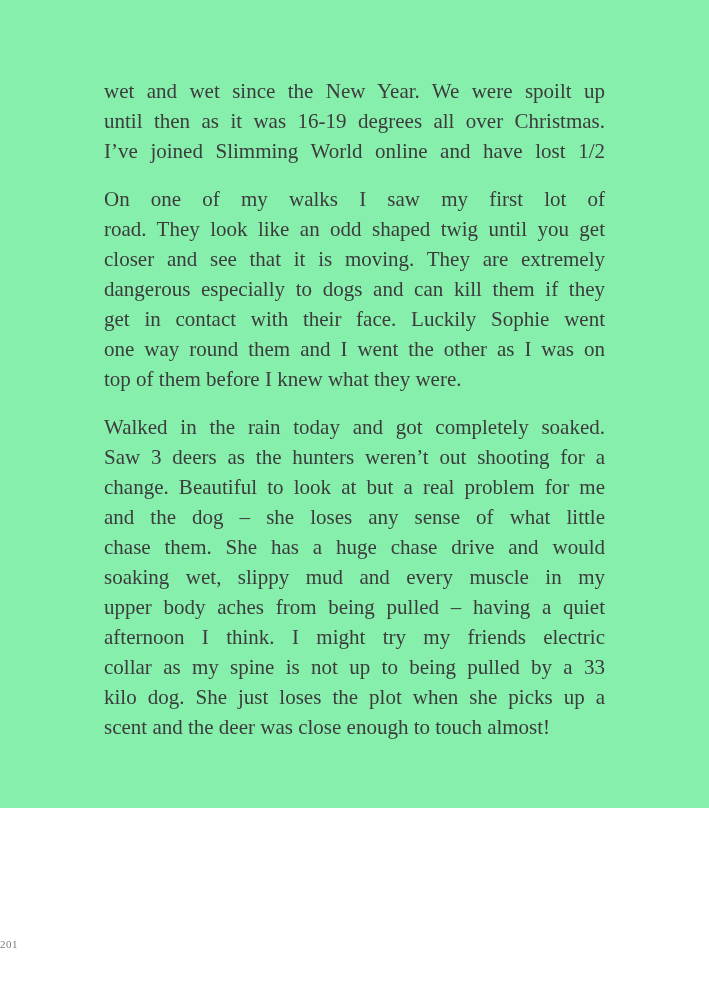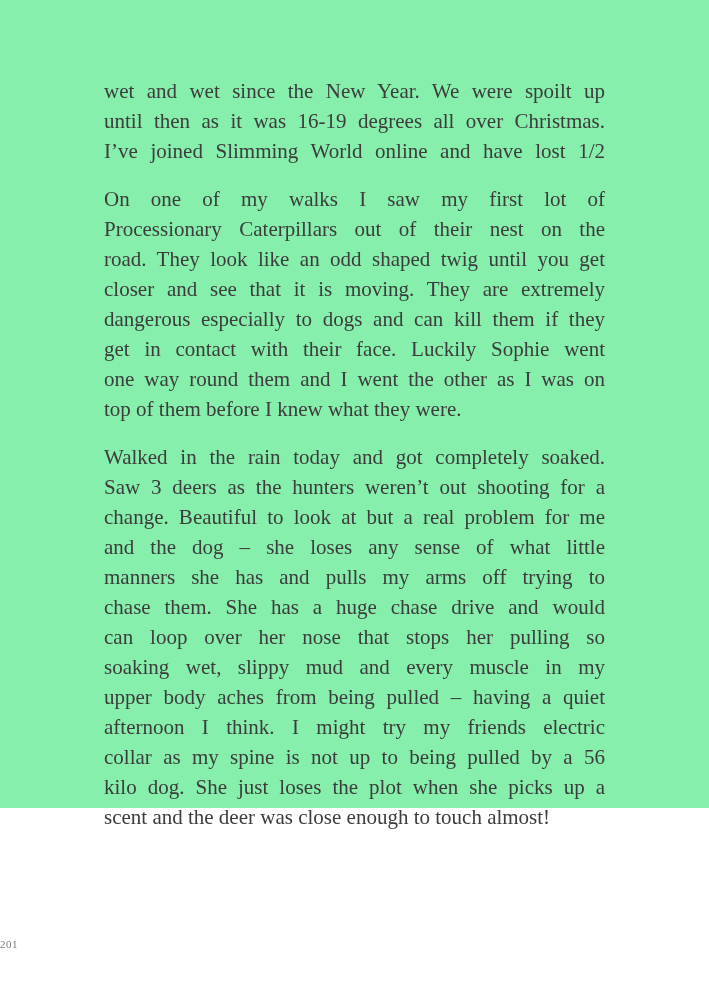--- a/index.html
+++ b/index.html
@@ -59,38 +59,35 @@
 
 <div class="page">
   <div class="text-block" id="text-block">
       <div class="paragraph">
         <div class="text-line">wet and wet since the New Year. We were spoilt up</div>
         <div class="text-line">until then as it was 16-19 degrees all over Christmas.</div>
         <div class="text-line">I’ve joined Slimming World online and have lost 1/2</div>
       </div>
       <div class="paragraph">
         <div class="text-line">On one of my walks I saw my first lot of</div>
-        <div class="text-line">Processionary Caterpillars out of their nest on the</div>
         <div class="text-line">road. They look like an odd shaped twig until you get</div>
         <div class="text-line">closer and see that it is moving. They are extremely</div>
         <div class="text-line">dangerous especially to dogs and can kill them if they</div>
         <div class="text-line">get in contact with their face. Luckily Sophie went</div>
         <div class="text-line">one way round them and I went the other as I was on</div>
         <div class="text-line last">top of them before I knew what they were.</div>
       </div>
       <div class="paragraph">
         <div class="text-line">Walked in the rain today and got completely soaked.</div>
         <div class="text-line">Saw 3 deers as the hunters weren’t out shooting for a</div>
         <div class="text-line">change. Beautiful to look at but a real problem for me</div>
         <div class="text-line">and the dog – she loses any sense of what little</div>
-        <div class="text-line">manners she has and pulls my arms off trying to</div>
         <div class="text-line">chase them. She has a huge chase drive and would</div>
-        <div class="text-line">can loop over her nose that stops her pulling so</div>
         <div class="text-line">soaking wet, slippy mud and every muscle in my</div>
         <div class="text-line">upper body aches from being pulled – having a quiet</div>
         <div class="text-line">afternoon I think. I might try my friends electric</div>
-        <div class="text-line">collar as my spine is not up to being pulled by a 56</div>
+        <div class="text-line">collar as my spine is not up to being pulled by a 33</div>
         <div class="text-line">kilo dog. She just loses the plot when she picks up a</div>
         <div class="text-line last">scent and the deer was close enough to touch almost!</div>
       </div>
     </div>
   <div class="page-number">201</div>
 </div>
 
 </body></html>

